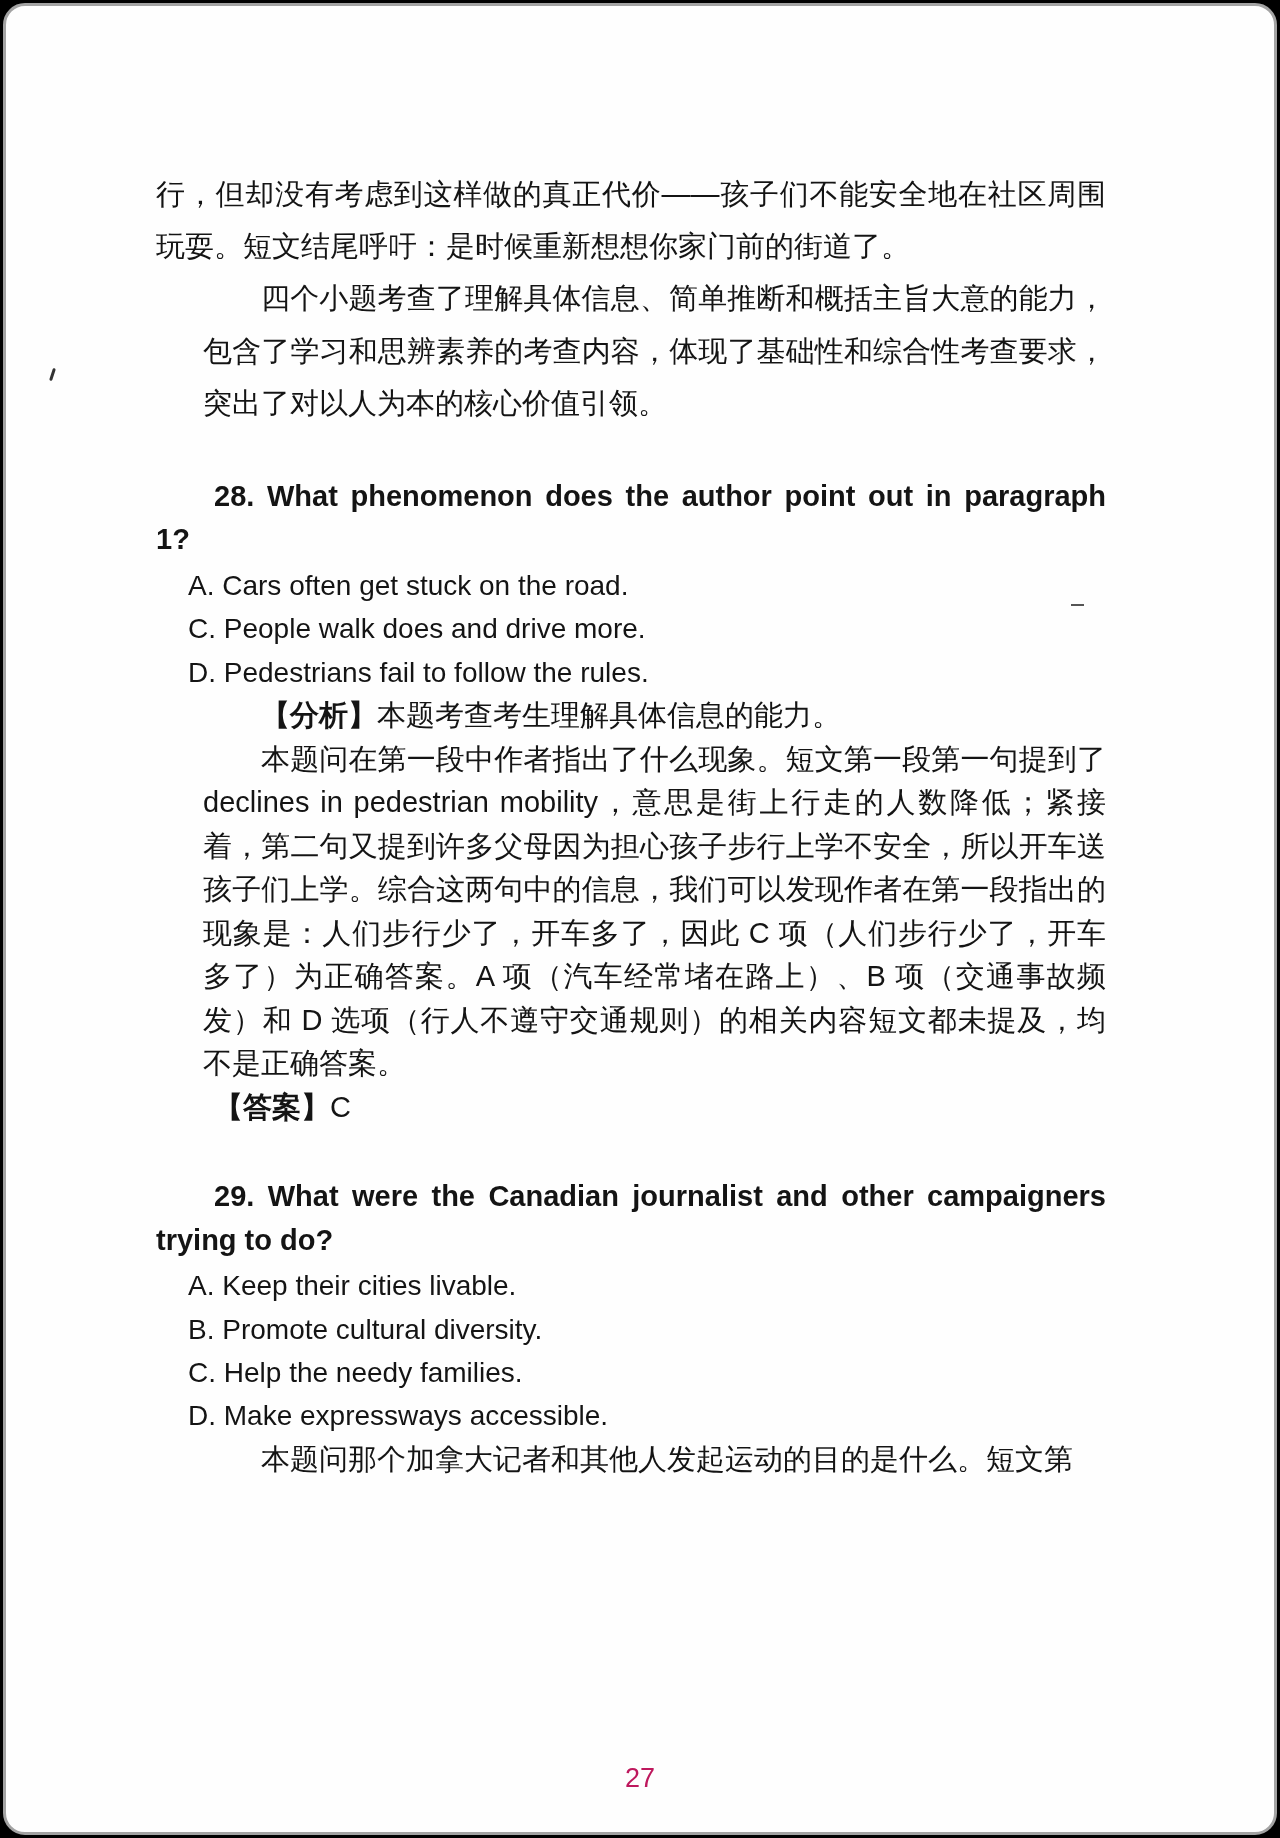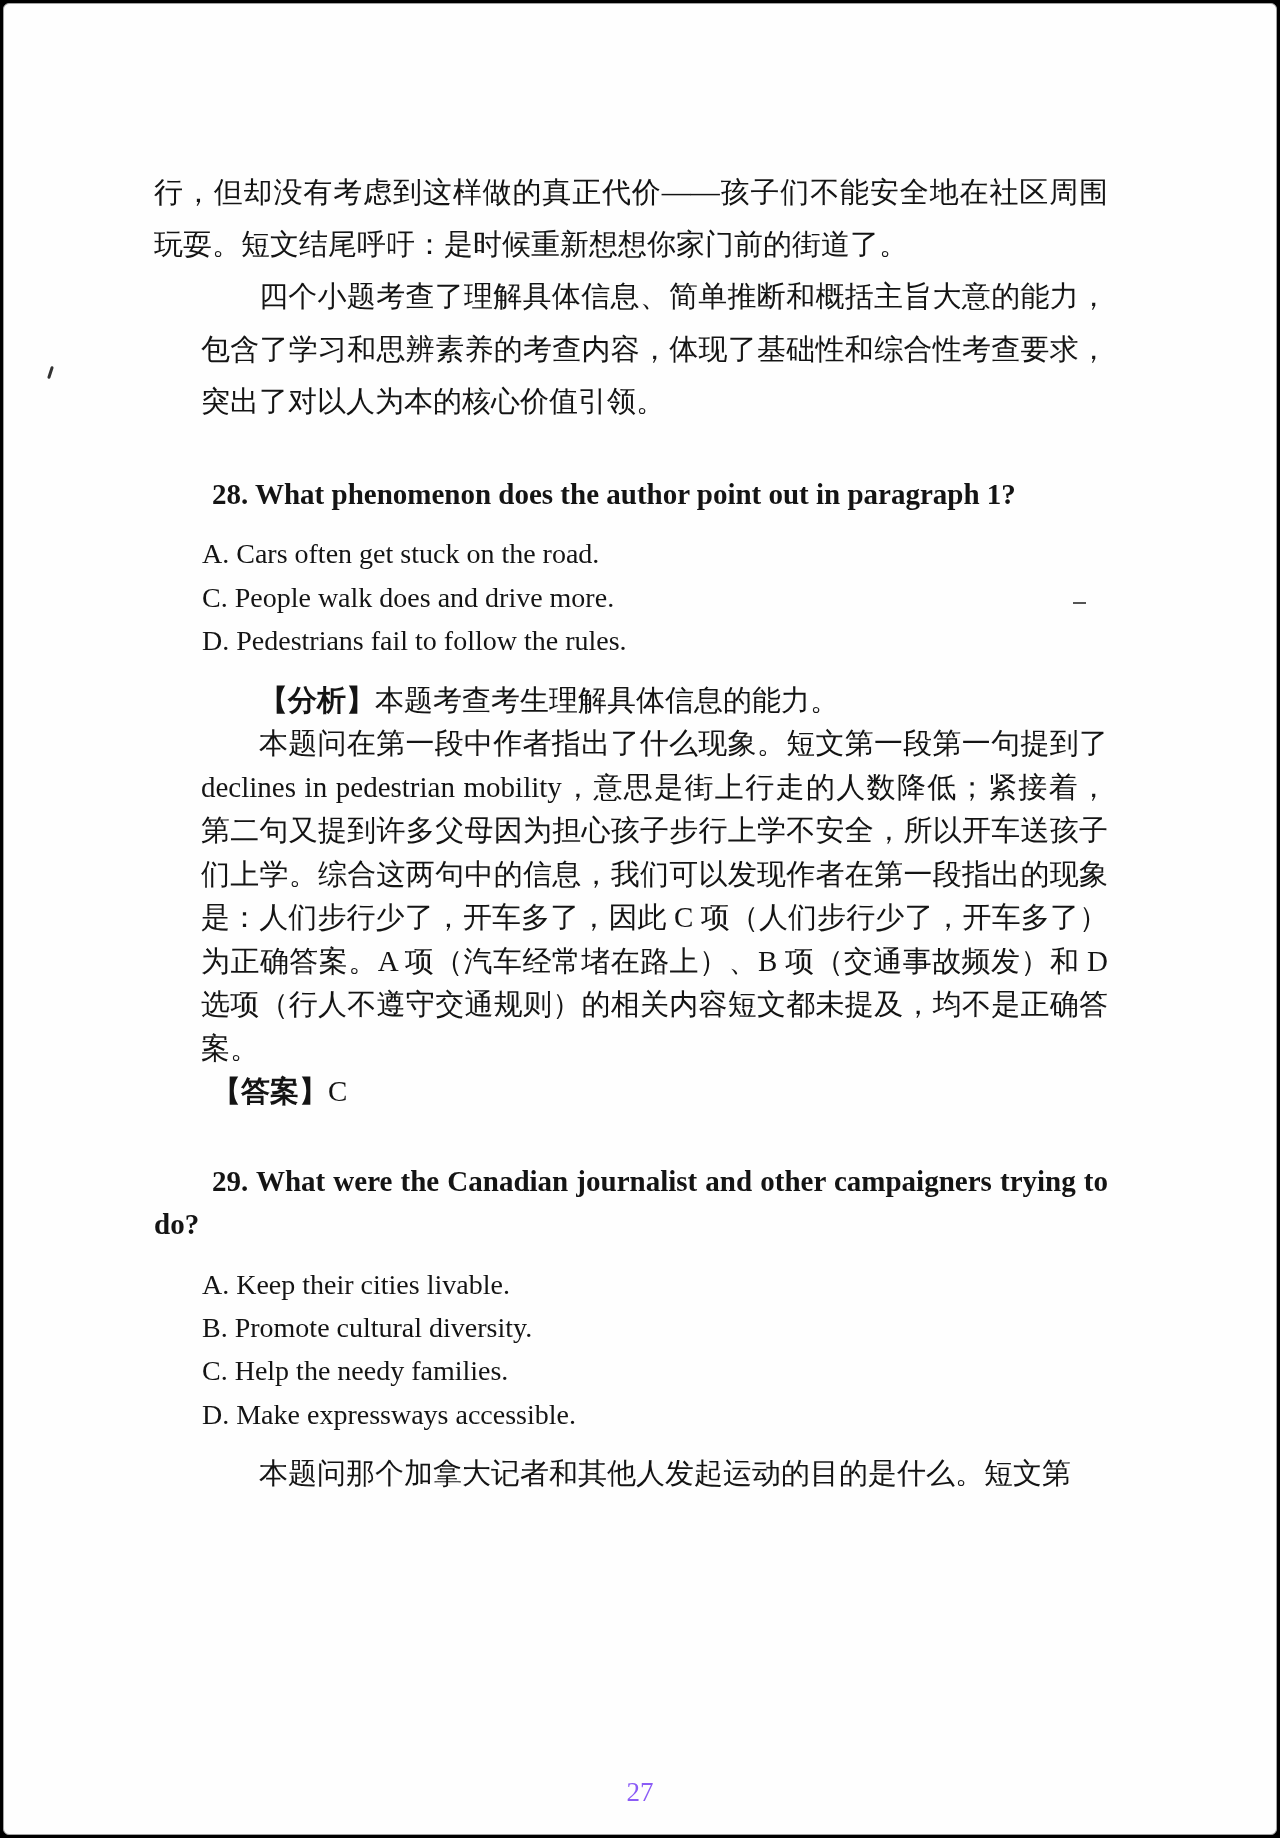--- a/index.html
+++ b/index.html
@@ -7,24 +7,24 @@
     padding: 0;
     background: #000;
     width: 1280px;
     height: 1838px;
     overflow: hidden;
   }
   .page {
     position: absolute;
     inset: 3px;
     background: #fefefe;
-    border: 1px solid #a3a3a3;
-    border-radius: 6px;
+    border: 3px solid #a3a3a3;
+    border-radius: 22px;
     box-sizing: border-box;
-    font-family: Liberation Serif, serif;
+    font-family: Liberation Sans, sans-serif;
     color: #141414;
   }
   .content {
     position: absolute;
     top: 162px;
     left: 150px;
     right: 168px;
   }
   p { margin: 0; }
   .cn {
@@ -44,37 +44,37 @@
     font-size: 29px;
     font-weight: bold;
     line-height: 1.5;
     text-indent: 2em;
     text-align: justify;
     margin-top: 46px;
     margin-bottom: 2px;
   }
   ul.options {
     list-style: none;
-    margin: 16px;
+    margin: 0;
     padding: 0 0 0 2em;
   }
   ul.options li {
     font-size: 28px;
     line-height: 1.55;
   }
   .label-bold { font-weight: bold; }
   .answer-line { font-size: 29px; line-height: 1.5; text-indent: 2em; }
   .page-number {
     position: absolute;
-    bottom: 26px;
+    bottom: 38px;
     left: 0;
     width: 100%;
     text-align: center;
     font-size: 27px;
-    color: #8b5cf6;
+    color: #be185d;
   }
   
   .artifact-left {
     position: absolute;
     left: 45px;
     top: 362px;
     width: 3px;
     height: 13px;
     background: #333;
     transform: rotate(18deg);

